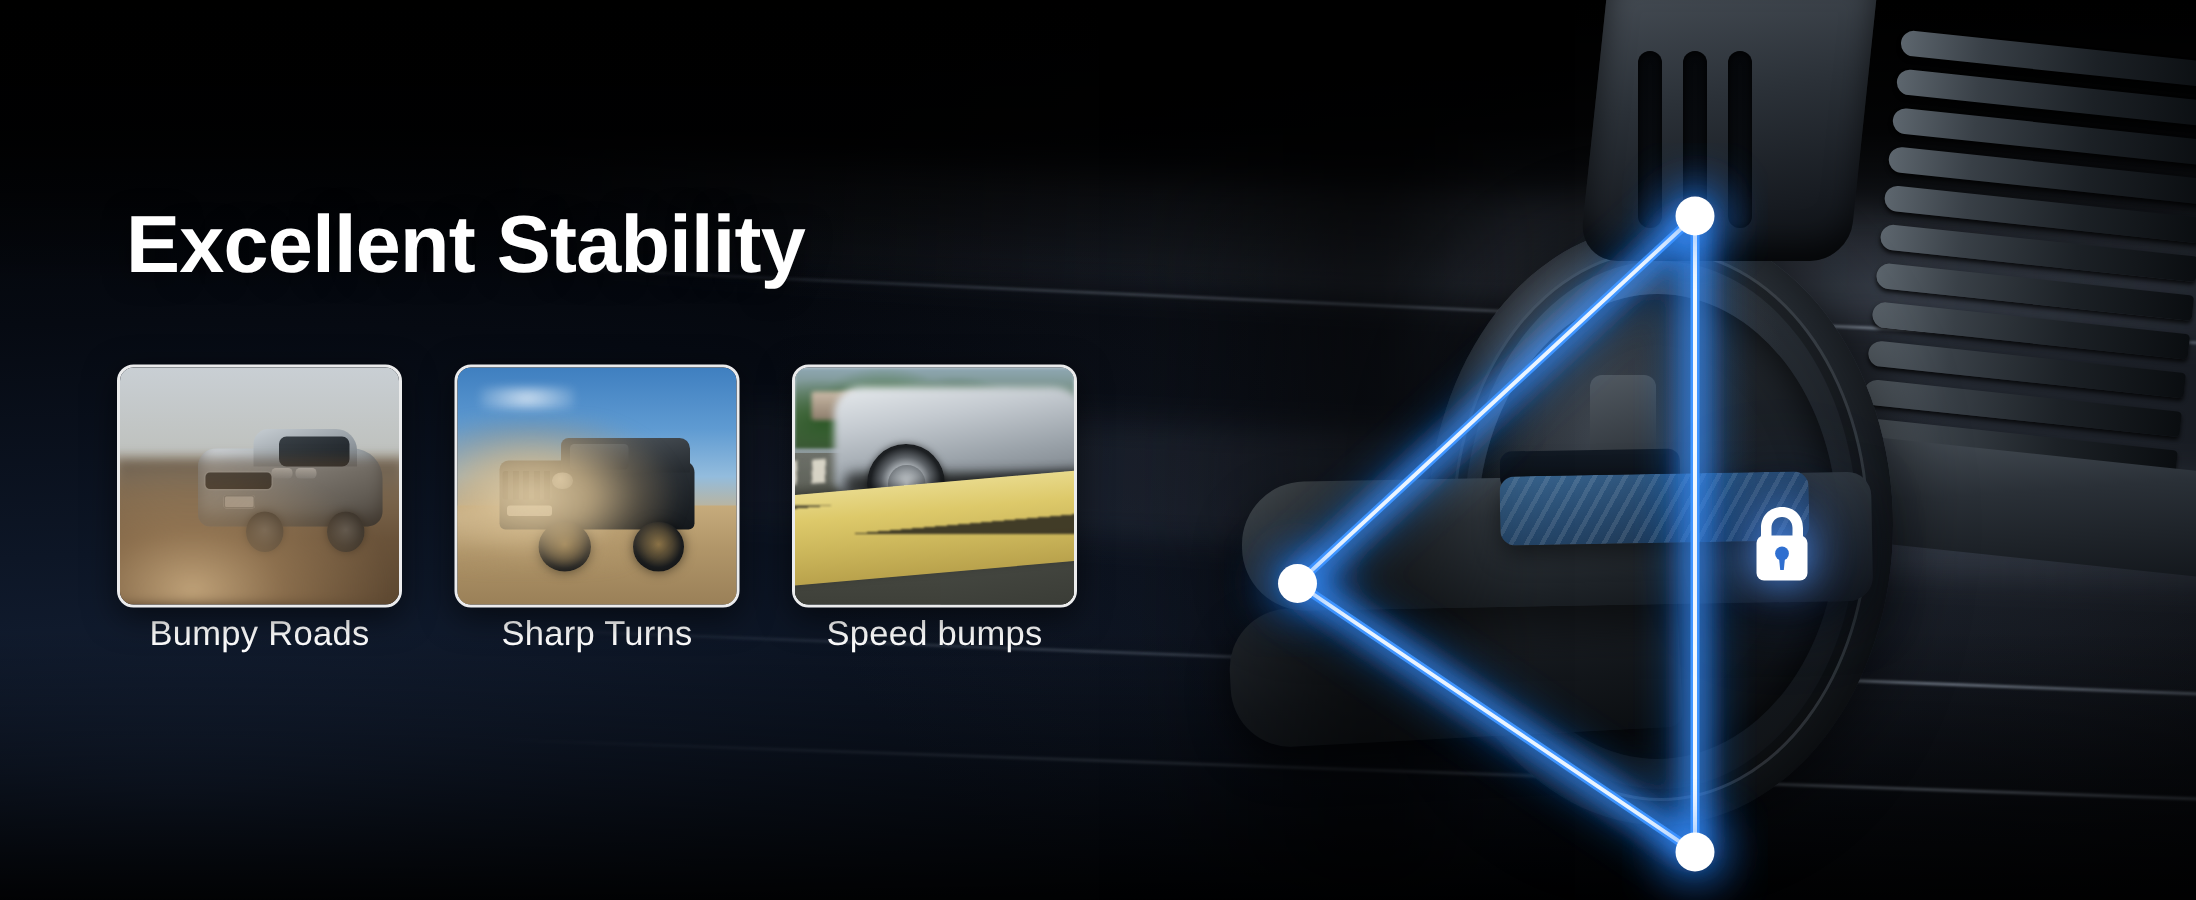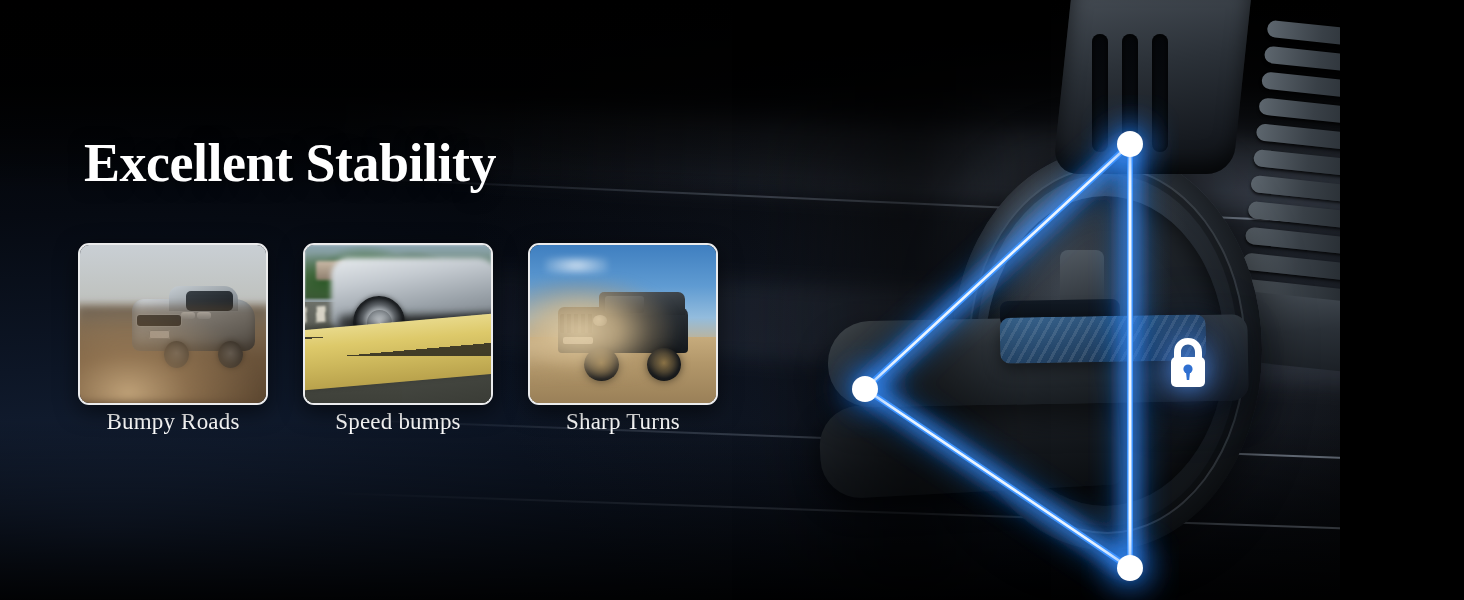--- a/index.html
+++ b/index.html
@@ -2,24 +2,24 @@
 <html><head>
 <meta charset="utf-8">
 <style>
   html, body {
     margin: 0;
     padding: 0;
     background: #000;
   }
   #banner {
     position: relative;
-    width: 1340px;
+    width: 1464px;
     height: 600px;
     overflow: hidden;
-    font-family: Liberation Serif, serif;
+    font-family: Liberation Sans, sans-serif;
     background: #ec4899;
   }
 
   
   .bg-base {
     position: absolute; inset: 0;
     background:
       radial-gradient(120% 95% at 8% 88%, #16233a 0%, #0d1626 28%, #060a12 55%, #020305 80%),
       linear-gradient(170deg, #000000 0%, #03060c 40%, #0a1120 100%);
   }
@@ -418,53 +418,53 @@
           </div>
           <div class="t1-dust"></div>
         </div>
       </div>
       <div class="caption">Bumpy Roads</div>
     </div>
 
     <div class="card-col">
       <div class="thumb">
         <div class="scene">
-          <div class="t2-sky"></div>
-          <div class="t2-trees"></div>
-          <div class="t2-house"></div>
-          <div class="t2-road"></div>
-          <div class="t2-cross"></div>
-          <div class="t2-car"></div>
-          <div class="t2-carshadow"></div>
-          <div class="t2-wheel"></div>
-          <div class="t2-asphalt"></div>
-          <div class="t2-bump"></div>
-          <div class="t2-bumpstripe"></div>
-        </div>
-      </div>
-      <div class="caption">Speed bumps</div>
-    </div>
-
-    <div class="card-col">
-      <div class="thumb">
-        <div class="scene">
           <div class="t3-sky"></div>
           <div class="t3-cloud"></div>
           <div class="t3-ground"></div>
           <div class="t3-dune"></div>
           <div class="t3-jeep">
             <div class="t3-body"></div>
             <div class="t3-roof"></div>
             <div class="t3-win"></div>
             <div class="t3-grille"></div>
             <div class="t3-round a"></div>
             <div class="t3-plate"></div>
             <div class="t3-wheel a"></div>
             <div class="t3-wheel b"></div>
           </div>
           <div class="t3-dust"></div>
         </div>
       </div>
       <div class="caption">Sharp Turns</div>
     </div>
 
+    <div class="card-col">
+      <div class="thumb">
+        <div class="scene">
+          <div class="t2-sky"></div>
+          <div class="t2-trees"></div>
+          <div class="t2-house"></div>
+          <div class="t2-road"></div>
+          <div class="t2-cross"></div>
+          <div class="t2-car"></div>
+          <div class="t2-carshadow"></div>
+          <div class="t2-wheel"></div>
+          <div class="t2-asphalt"></div>
+          <div class="t2-bump"></div>
+          <div class="t2-bumpstripe"></div>
+        </div>
+      </div>
+      <div class="caption">Speed bumps</div>
+    </div>
+
   </div>
 </div>
 
 </body></html>

